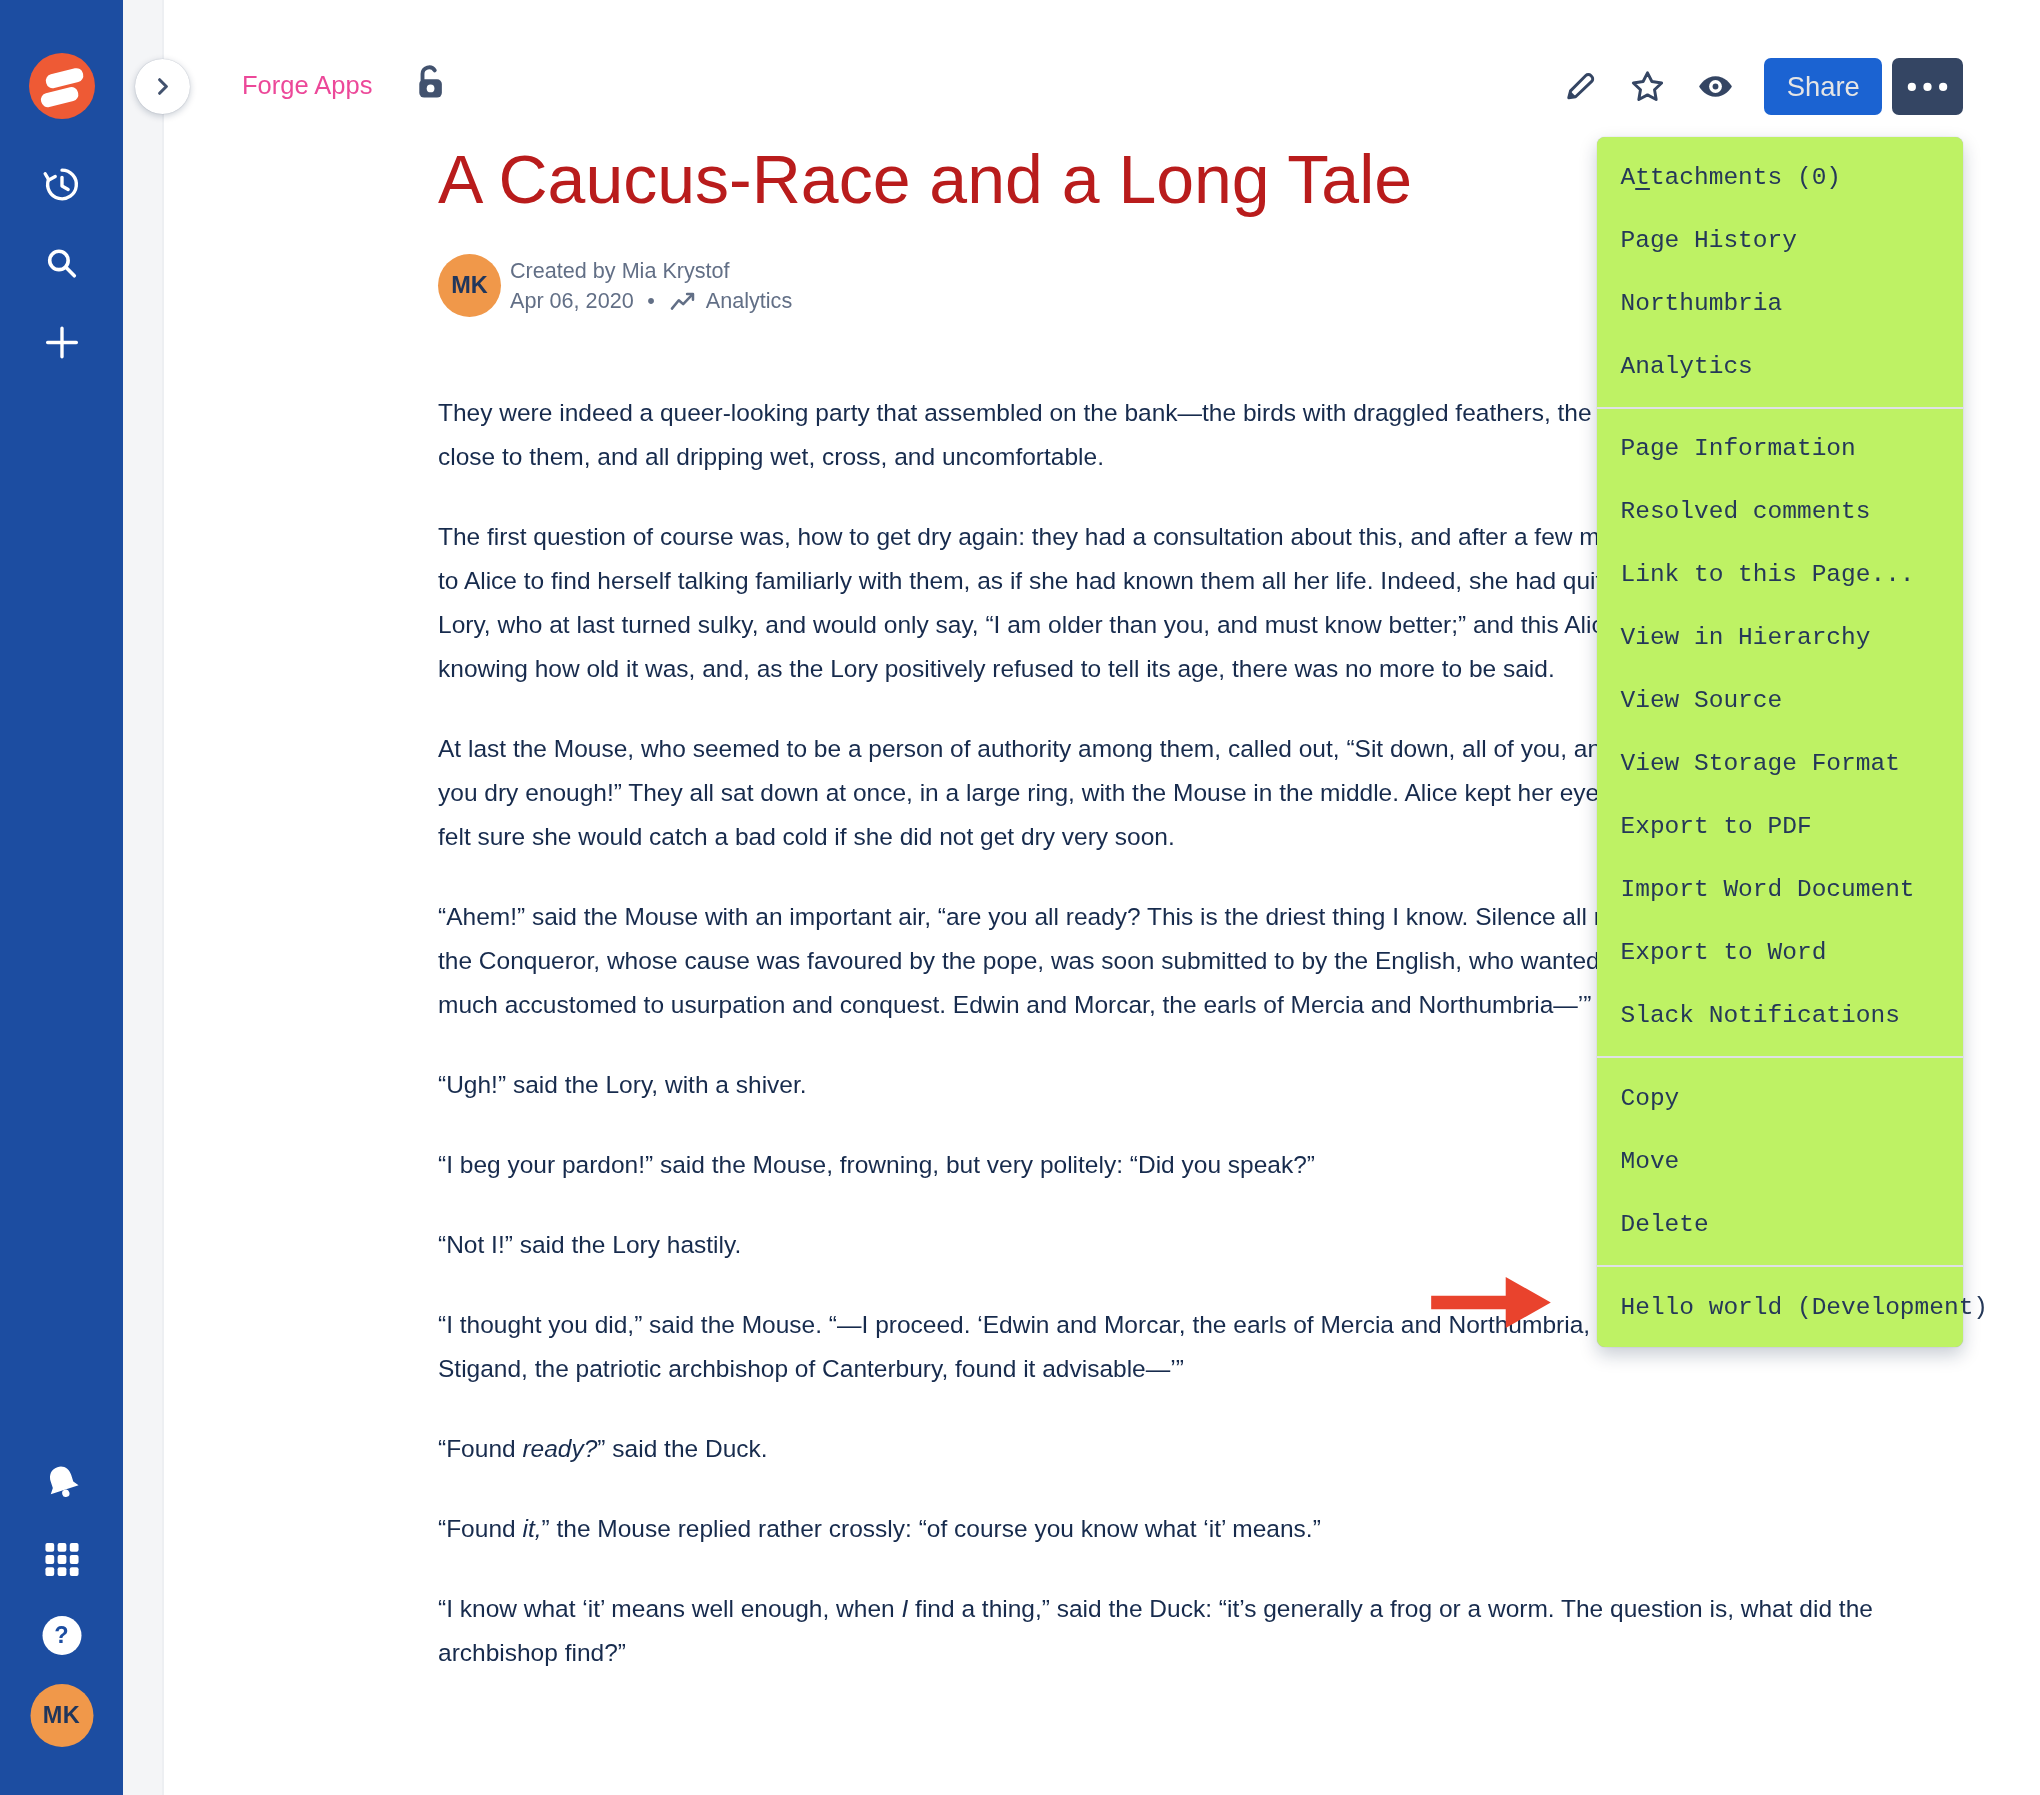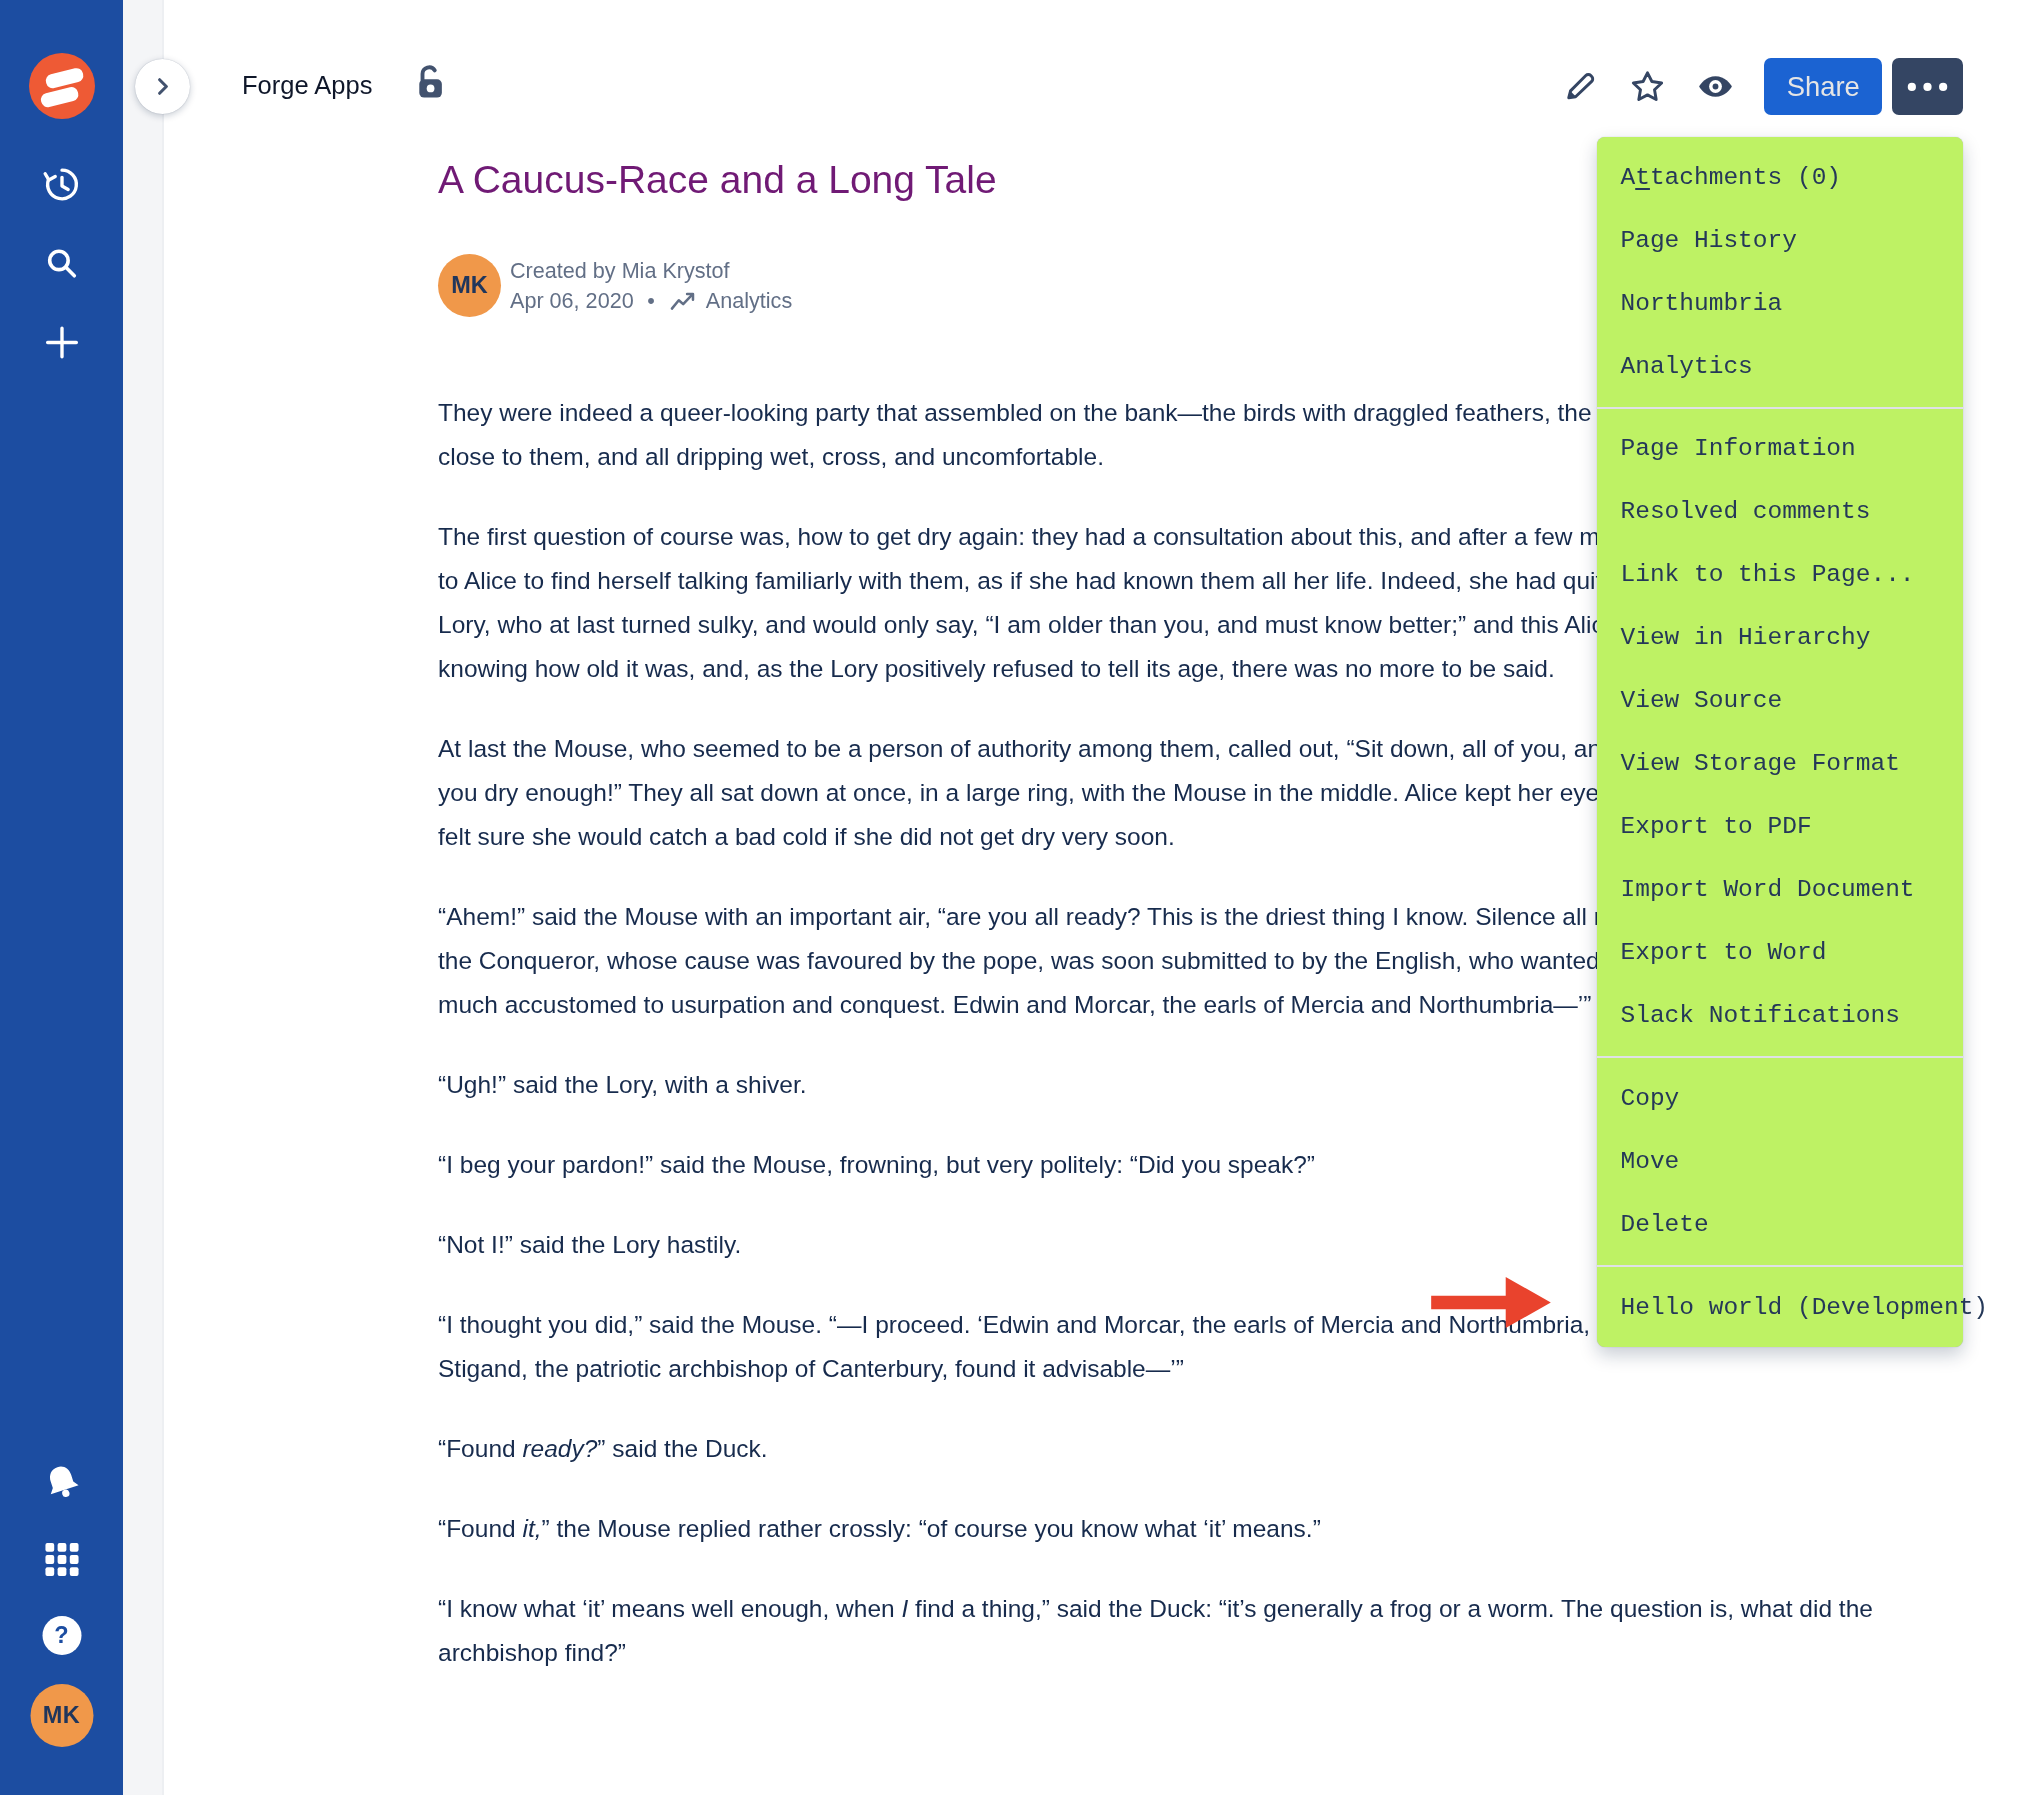--- a/index.html
+++ b/index.html
@@ -15,32 +15,32 @@
   .avatar-nav{width:63px;height:63px;border-radius:50%;background:#F0984A;color:#20365C;font-weight:bold;font-size:23.5px;letter-spacing:0.5px;}
 
   
   .rail{position:absolute;left:123px;top:0;width:39px;height:100%;background:#F4F5F7;border-right:2px solid #EDEFF2;z-index:4;}
   .expand-btn{position:absolute;left:135px;top:59px;width:55px;height:55px;border-radius:50%;background:#fff;
       box-shadow:0 2px 7.8px rgba(9,30,66,.22),0 0 1px rgba(9,30,66,.3);z-index:6;
       display:flex;align-items:center;justify-content:center;cursor:pointer;}
 
   
   .main{position:absolute;left:163px;top:0;right:0;height:100%;background:#fff;}
-  .breadcrumb{position:absolute;left:79px;top:71px;font-size:25.5px;color:#0f172a;cursor:pointer;}
+  .breadcrumb{position:absolute;left:79px;top:71px;font-size:25.5px;color:#ec4899;cursor:pointer;}
   .lock-btn{position:absolute;left:245px;top:61px;width:43px;height:43px;cursor:pointer;}
 
   .actions{position:absolute;top:57px;right:78px;height:59px;display:flex;align-items:center;}
   .icon-btn{width:39px;height:39px;margin-right:29px;display:flex;align-items:center;justify-content:center;cursor:pointer;}
   .share-btn{width:118px;height:57px;border-radius:6.9px;background:#1B63D2;color:#e5e5e5;font-size:27.4px;font-weight:500;
       display:flex;align-items:center;justify-content:center;cursor:pointer;margin-right:9.8px;}
   .more-btn{width:71px;height:57px;border-radius:6.9px;background:#344563;display:flex;align-items:center;justify-content:center;cursor:pointer;}
 
   
   .page{margin-left:275px;width:1500px;padding-top:147px;}
-  h1.page-title{margin:0;font-size:39px;line-height:65px;font-weight:500;color:#701a75;}
+  h1.page-title{margin:0;font-size:68px;line-height:65px;font-weight:500;color:#b91c1c;}
   .byline{margin-top:42px;display:flex;align-items:center;}
   .avatar-byline{width:63px;height:63px;border-radius:50%;background:#F0984A;color:#20365C;font-weight:bold;font-size:23.5px;
       display:flex;align-items:center;justify-content:center;flex:0 0 auto;}
   .byline-text{margin-left:9px;font-size:21.6px;line-height:30px;color:#626F86;}
   .byline-row2{display:flex;align-items:center;}
   .dot-sep{margin:0 13.7px;font-size:21.6px;color:#626F86;}
   .analytics-link{display:flex;align-items:center;cursor:pointer;}
   .analytics-link svg{margin-right:9.8px;}
 
   .article{margin-top:74px;}

